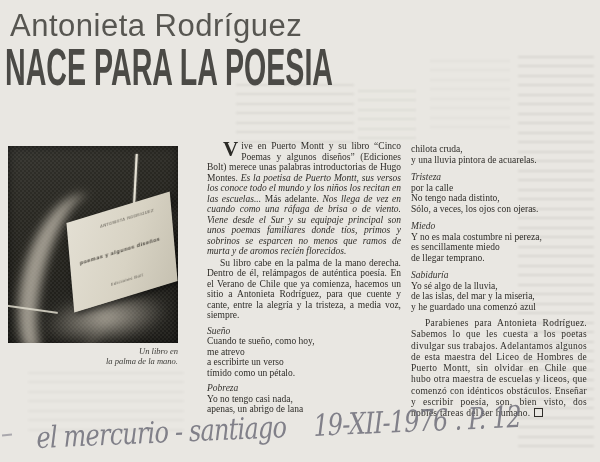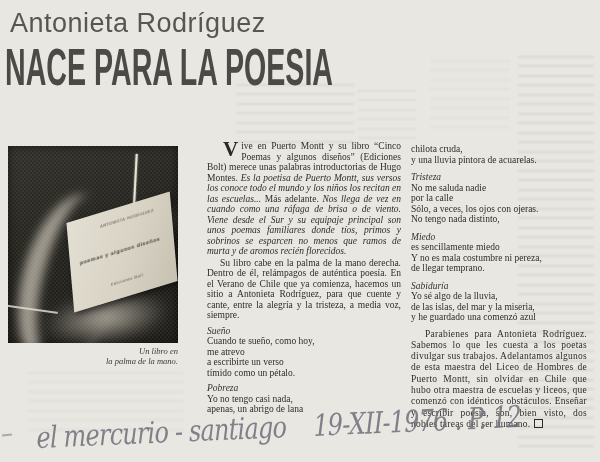--- a/index.html
+++ b/index.html
@@ -20,21 +20,21 @@
   }
   .ghost.g1{left:236px;top:84px;width:118px;height:64px;}
   .ghost.g2{left:358px;top:90px;width:58px;height:52px;opacity:.30;}
   .ghost.g3{left:518px;top:56px;width:76px;height:398px;opacity:.42;}
   .ghost.g4{left:28px;top:372px;width:156px;height:60px;opacity:.20;}
   .ghost.g5{left:430px;top:60px;width:80px;height:72px;opacity:.18;}
 
   .kicker{
     position:absolute;left:10px;top:8px;
     font-family:"Liberation Sans", sans-serif;
-    font-size:27px;letter-spacing:.5px;
+    font-size:31px;letter-spacing:.5px;
     color:#575651;
   }
   .headline-wrap{position:absolute;left:5px;top:41px;}
   .headline-text{
     font-family:"Liberation Sans", sans-serif;
     font-weight:700;
     font-size:52px;
     fill:#4b4a46;
   }
 
@@ -215,29 +215,28 @@
       </div>
   </div>
 
   <div class="col col2">
     <div class="poem" style="margin-top:0">
         <div class="poem-line">chilota cruda,</div>
         <div class="poem-line">y una lluvia pintora de acuarelas.</div>
       </div>
     <div class="poem-title">Tristeza</div>
     <div class="poem">
-        <div class="poem-line">No me saluda nadie</div>
         <div class="poem-line">por la calle</div>
+        <div class="poem-line">No tengo nada distinto,</div>
         <div class="poem-line">Sólo, a veces, los ojos con ojeras.</div>
-        <div class="poem-line">No tengo nada distinto,</div>
       </div>
     <div class="poem-title">Miedo</div>
     <div class="poem">
+        <div class="poem-line">Y no es mala costumbre ni pereza,</div>
         <div class="poem-line">es sencillamente miedo</div>
-        <div class="poem-line">Y no es mala costumbre ni pereza,</div>
         <div class="poem-line">de llegar temprano.</div>
       </div>
     <div class="poem-title">Sabiduría</div>
     <div class="poem">
         <div class="poem-line">Yo sé algo de la lluvia,</div>
         <div class="poem-line">de las islas, del mar y la miseria,</div>
         <div class="poem-line">y he guardado una comenzó azul</div>
       </div>
     <p class="closing">
       <span>Parabienes para Antonieta Rodríguez. Sabemos lo que les cuesta a los poetas divulgar sus trabajos. Adelantamos algunos de esta maestra del Liceo de Hombres de Puerto Montt, sin olvidar en Chile que hubo otra maestra de escuelas y liceos, que comenzó con idénticos obstáculos. Enseñar y escribir poesía, son, bien visto, dos nobles tareas del ser humano.</span><span class="endmark"></span>

